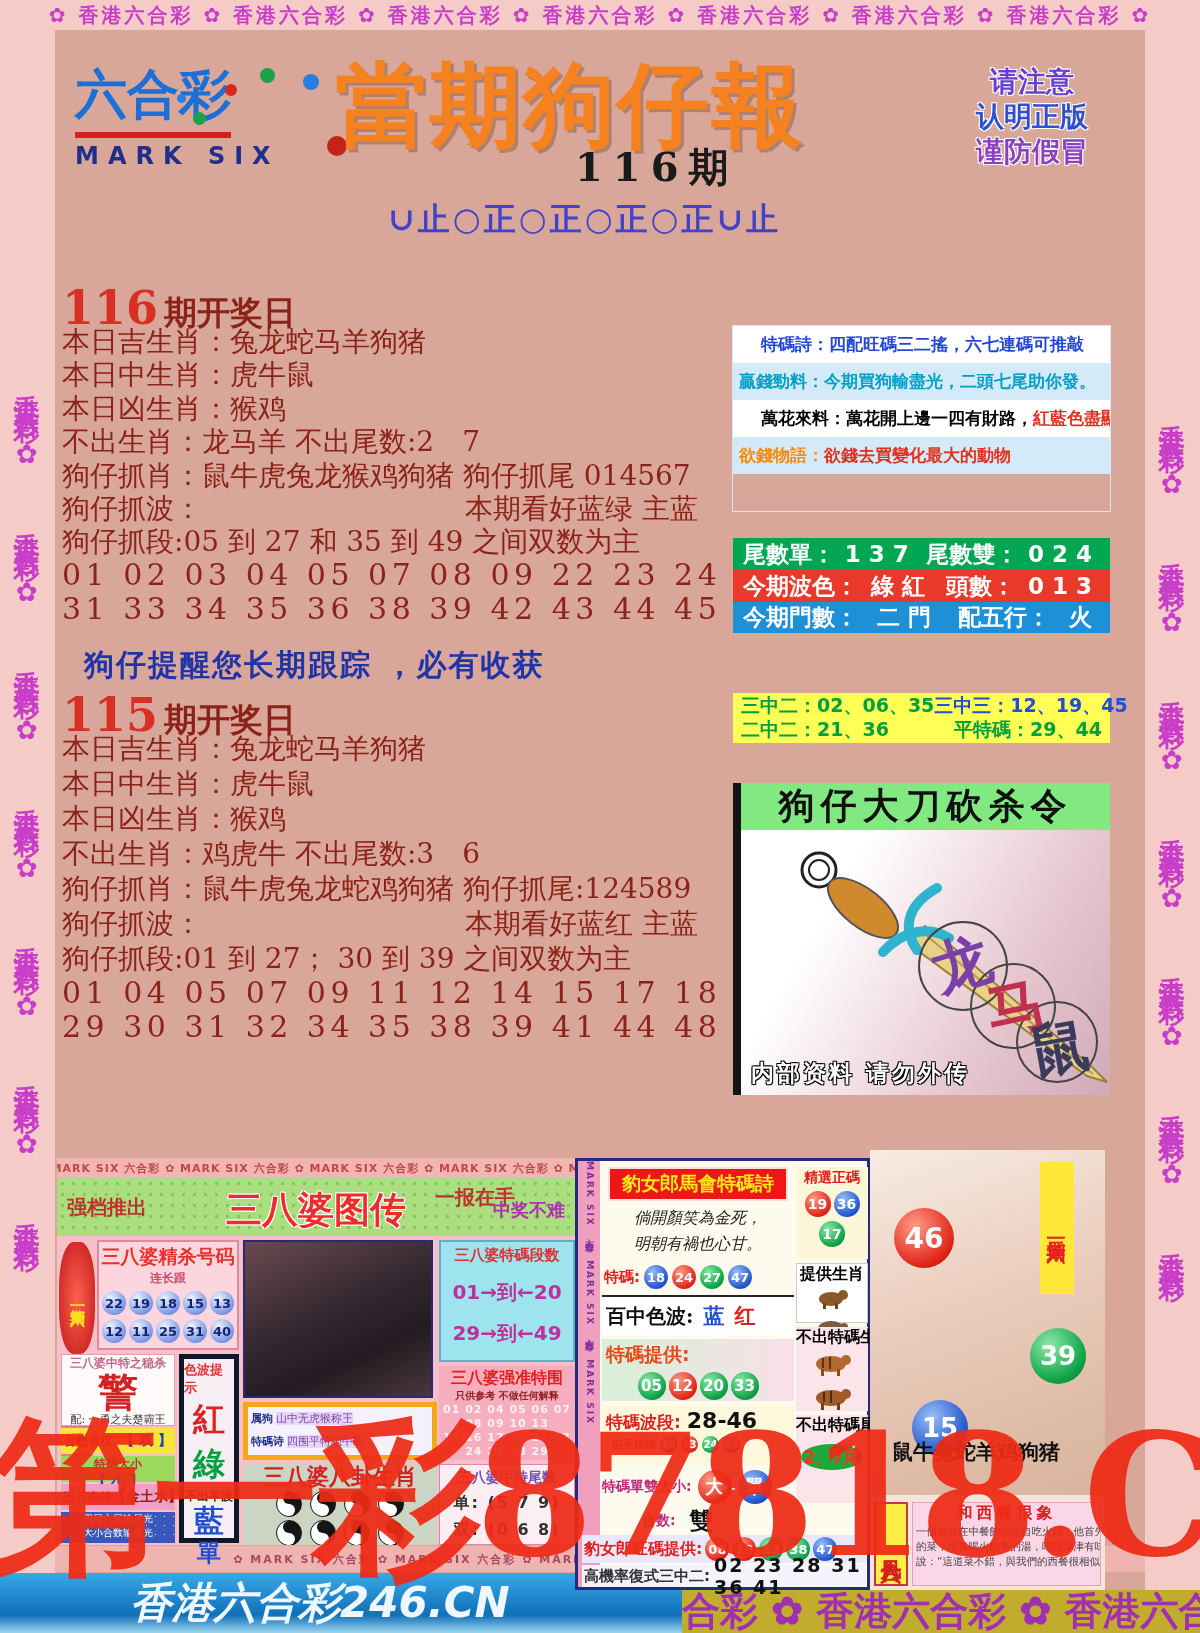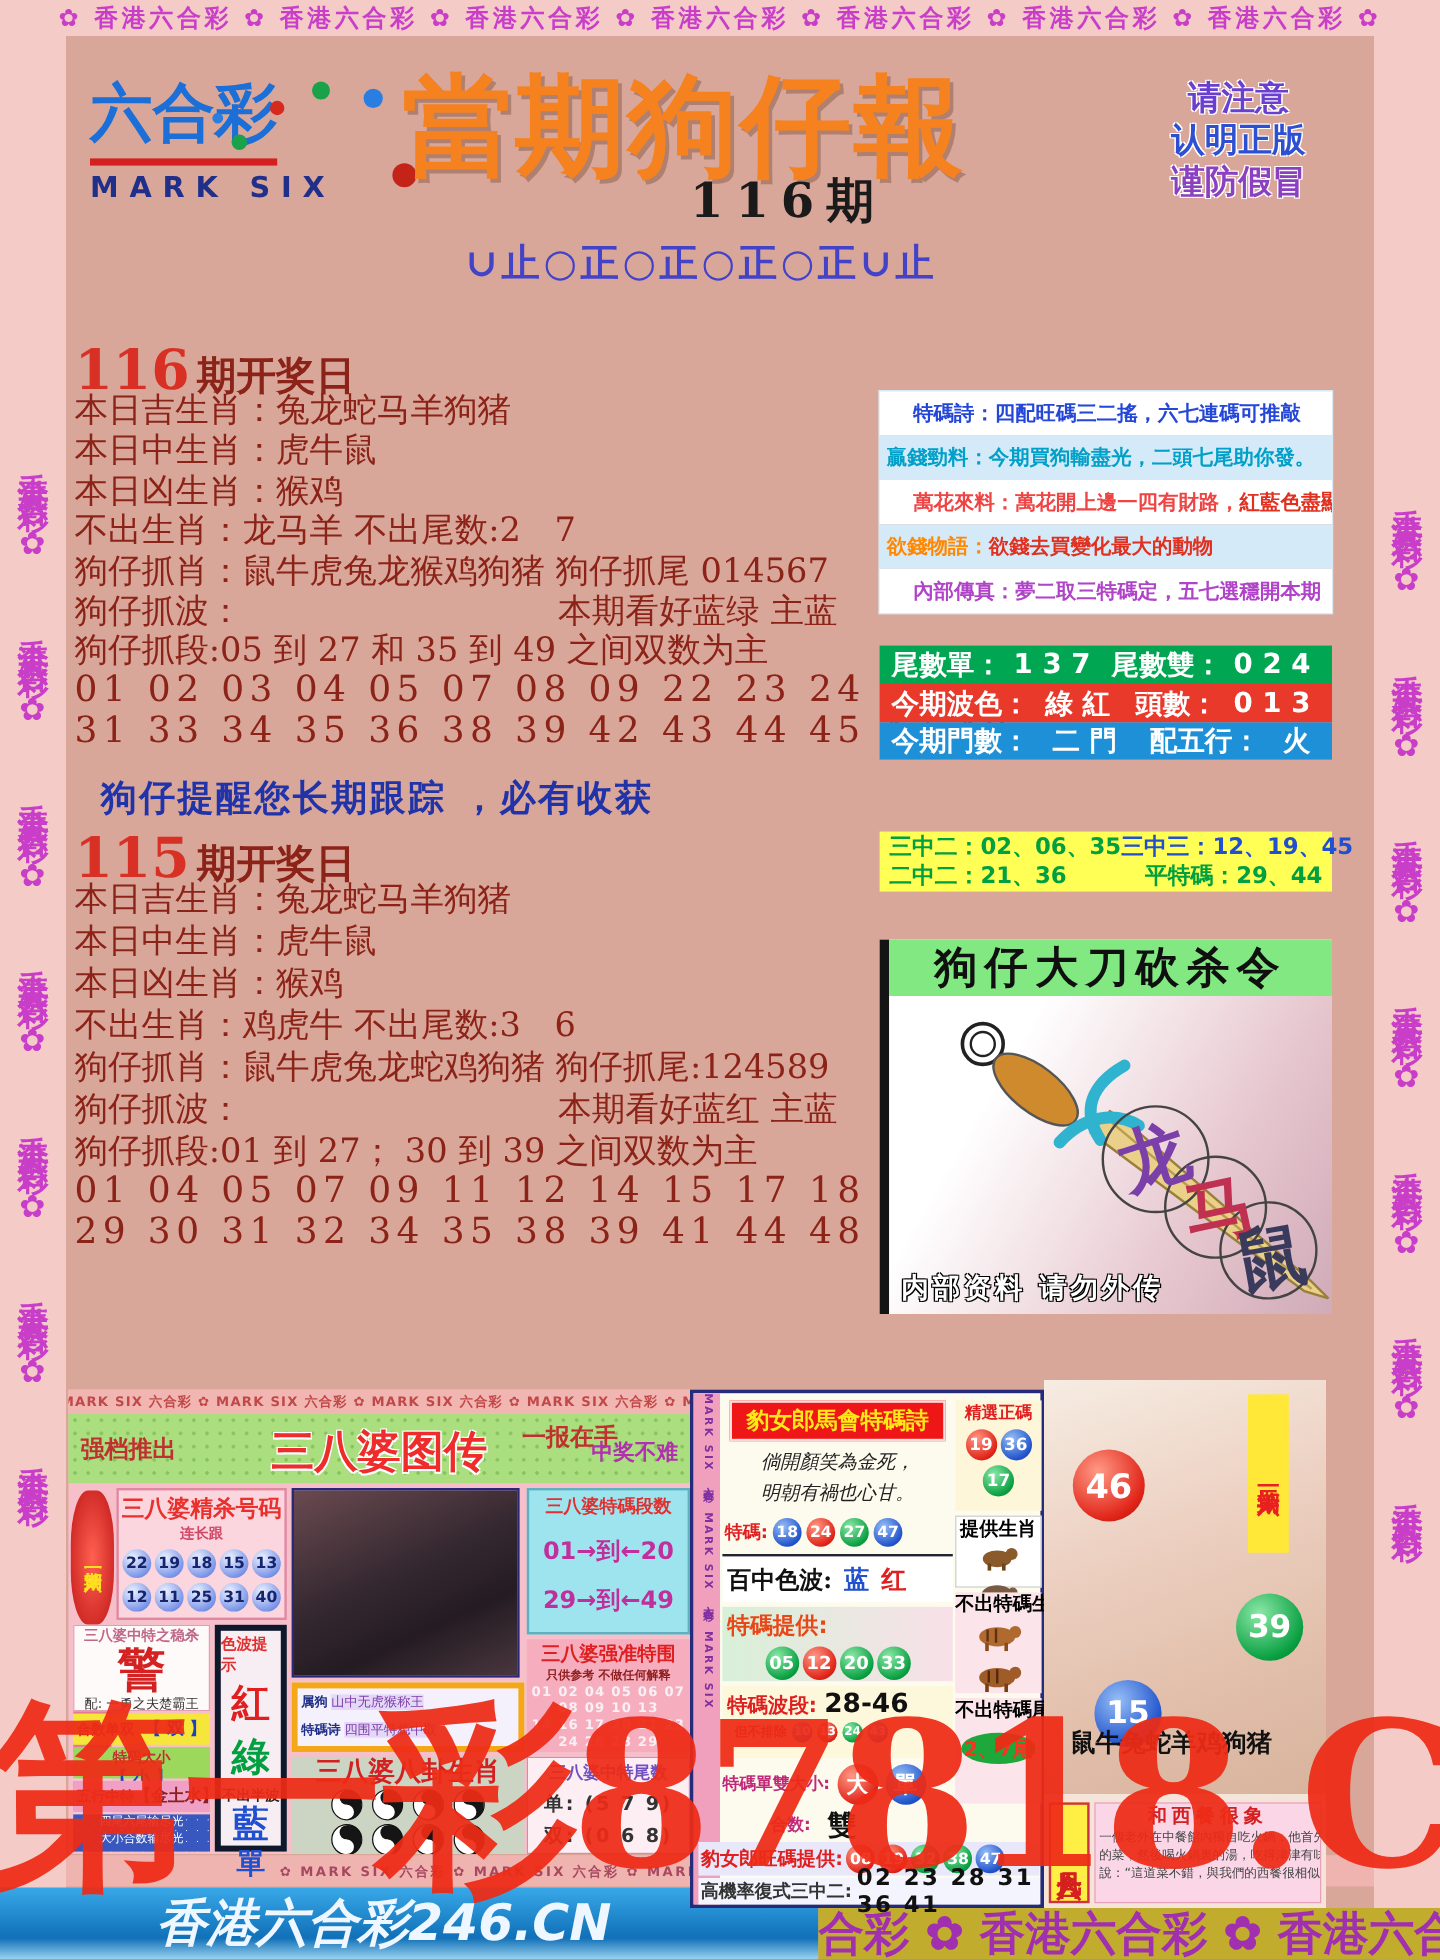--- a/index.html
+++ b/index.html
@@ -40,21 +40,21 @@
   #s116 .ln{height:33.4px;}#s115 .ln{height:35px;}
   .spread{display:flex;justify-content:space-between;padding-right:14px;}
   .nums{font-size:30px;letter-spacing:4.5px;height:34px;white-space:nowrap;}
   #reminder{left:84px;top:645px;font-size:30px;color:#2133a8;letter-spacing:2px;font-weight:bold;}
   
   #tips{left:733px;top:326px;width:377px;height:185px;box-shadow:0 0 0 1px #d8e8f0;}
   #tips .tr{height:37px;display:flex;align-items:center;font-weight:bold;font-size:17px;
             white-space:nowrap;padding-left:6px;overflow:hidden;}
   #tips .t1,#tips .t3,#tips .t5{background:#ffffff;padding-left:28px;}
   #tips .t2,#tips .t4{background:#d5eaf8;}
-  .t1 span{color:#2547d8;} .t2 span{color:#00a0c8;} .t3 span{color:#ef4444;}
+  .t1 span{color:#2547d8;} .t2 span{color:#00a0c8;} .t3 span{color:#000000;}
   .t3 .tt2{color:#e03020;} .t4 .tl{color:#ff8800;} .t4 .tt{color:#e03020;} .t5 span{color:#b044c8;}
   .statrow{left:733px;width:377px;display:flex;align-items:center;justify-content:space-between;
            color:#fff;font-weight:bold;font-size:23px;padding:0 10px;box-sizing:border-box;white-space:nowrap;}
   #statg{top:538px;height:32px;background:#00a651;}
   #statr{top:570px;height:32px;background:#e8392b;}
   #statb{top:602px;height:31px;background:#1e90d8;}
   .statrow .sv{letter-spacing:8px;}
   #notice2{left:733px;top:633px;width:377px;height:60px;background:#ffffff;color:#f5861c;
            font-weight:bold;font-size:21px;line-height:30px;padding:0 8px;box-sizing:border-box;white-space:nowrap;}
   #yellow{left:733px;top:693px;width:377px;height:50px;background:#ffff55;font-weight:bold;font-size:19px;
@@ -298,24 +298,20 @@
       </div>
     <div class="tr t3">
         <span class="tl">萬花來料：</span>
         <span class="tt">萬花開上邊一四有財路，</span>
         <span class="tt2">紅藍色盡顯馬藏猴尾</span>
       </div>
     <div class="tr t4">
         <span class="tl">欲錢物語：</span>
         <span class="tt">欲錢去買變化最大的動物</span>
       </div>
-    <div class="tr t5">
-        <span class="tl">內部傳真：</span>
-        <span class="tt">夢二取三特碼定，五七選穩開本期</span>
-      </div>
   </div>
 
   <div class="abs statrow" id="statg">
     <span class="sl">尾數單：</span>
       <span class="sv">137</span>
     <span class="sl">尾數雙：</span>
       <span class="sv">024</span>
   </div>
   <div class="abs statrow" id="statr">
     <span class="sl">今期波色：</span>

